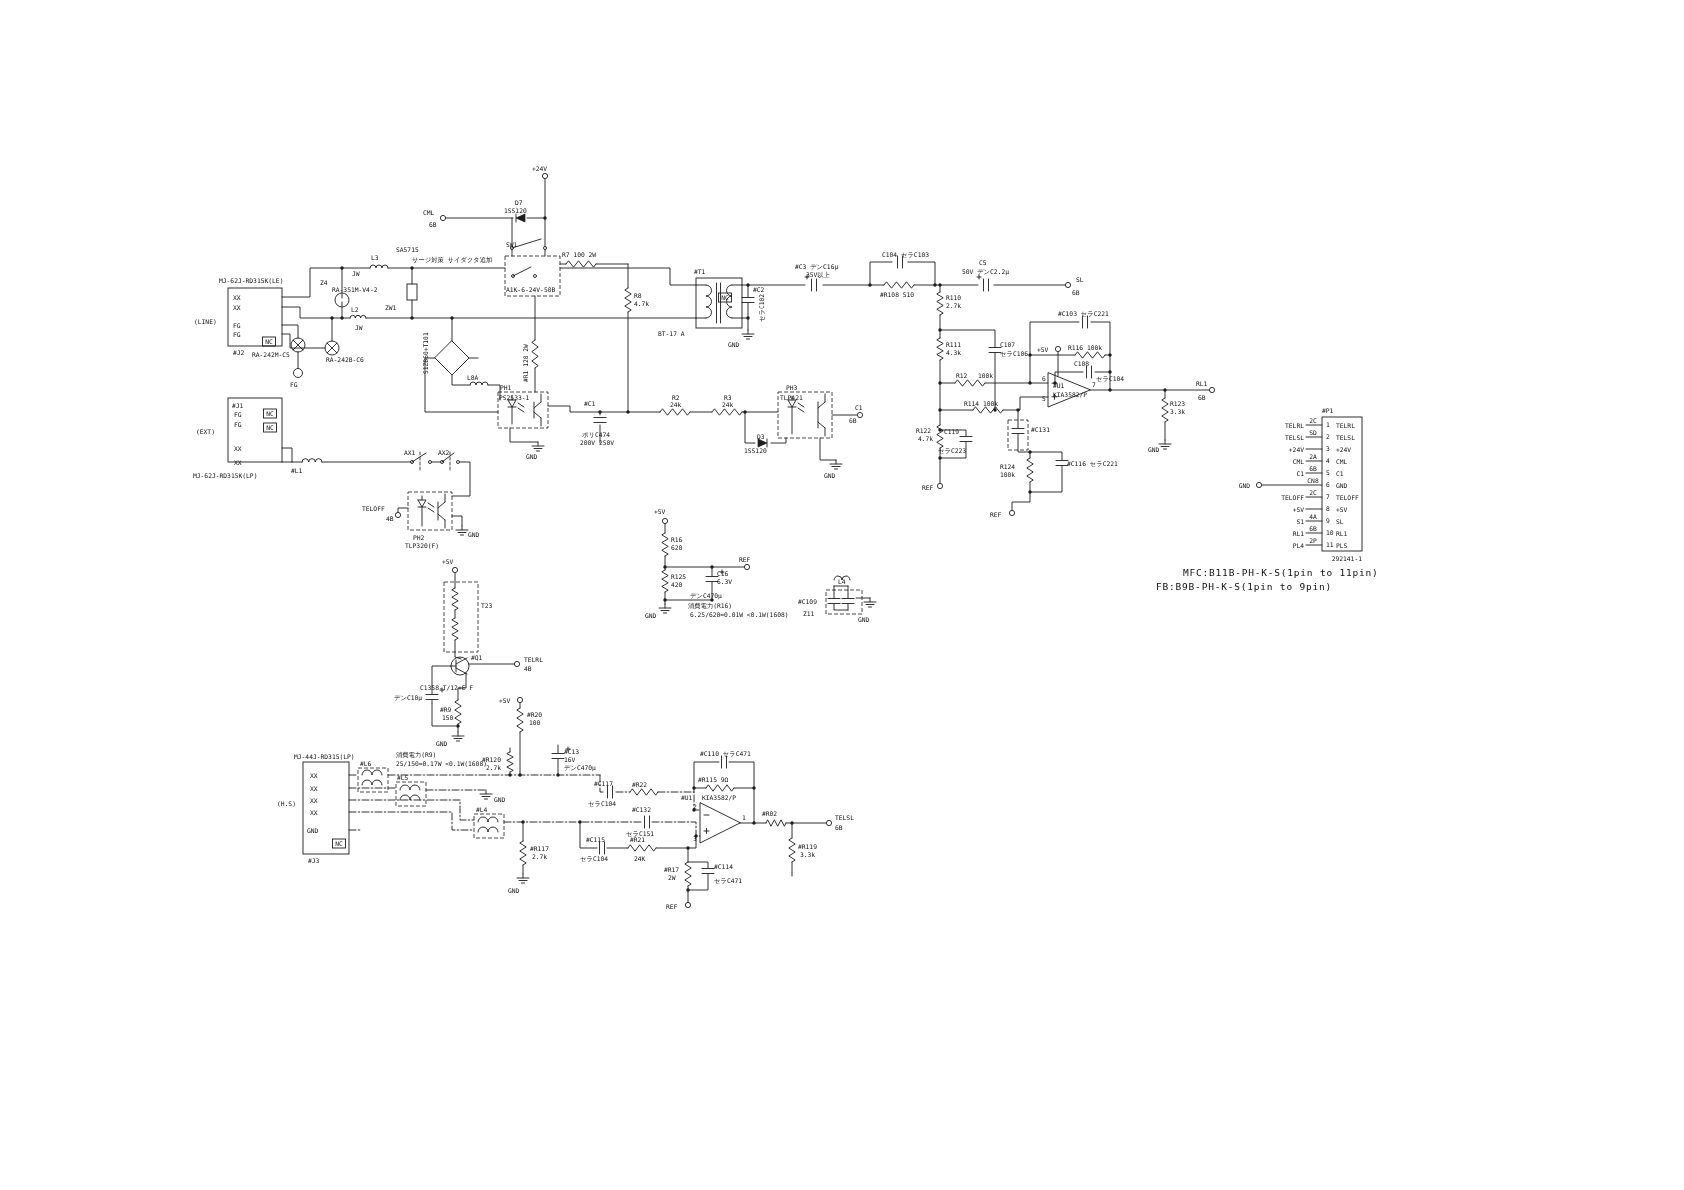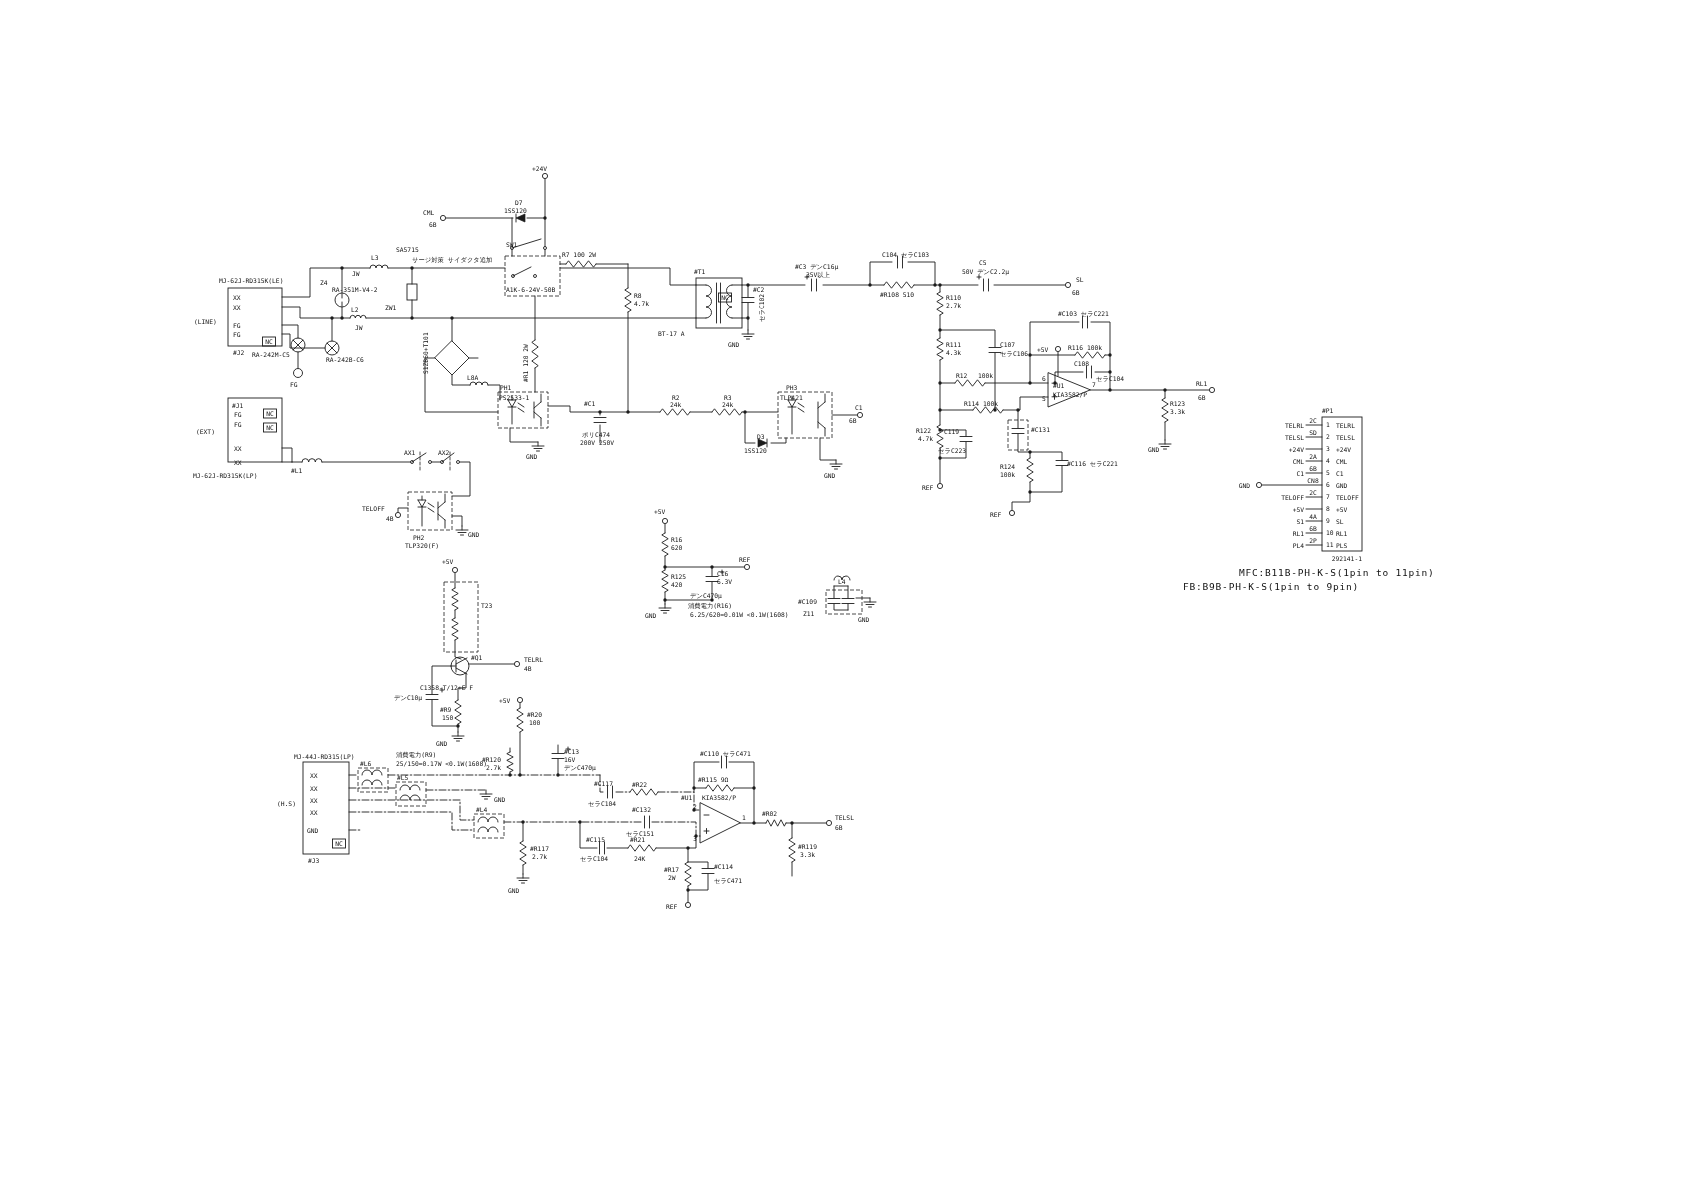--- a/index.html
+++ b/index.html
@@ -617,15 +617,15 @@
       <text x="714" y="869" class="lb">#C114</text>
       <text x="714" y="883" class="lb">セラC471</text>
       <text x="798" y="849" class="lb">#R119</text>
       <text x="800" y="857" class="lb">3.3k</text>
       <text x="666" y="909" class="lb">REF</text>
       <text x="530" y="851" class="lb">#R117</text>
       <text x="532" y="859" class="lb">2.7k</text>
       <text x="508" y="893" class="lb">GND</text>
       <text x="494" y="802" class="lb">GND</text>
     </svg>
-  <div class="note" style="left:1239px;top:567px">MFC:B11B-PH-K-S(1pin to 11pin)</div>
-  <div class="note" style="left:1183px;top:581px">FB:B9B-PH-K-S(1pin to 9pin)</div>
+  <div class="note" style="left:1183px;top:567px">MFC:B11B-PH-K-S(1pin to 11pin)</div>
+  <div class="note" style="left:1156px;top:581px">FB:B9B-PH-K-S(1pin to 9pin)</div>
 </div>
 
 </body></html>

